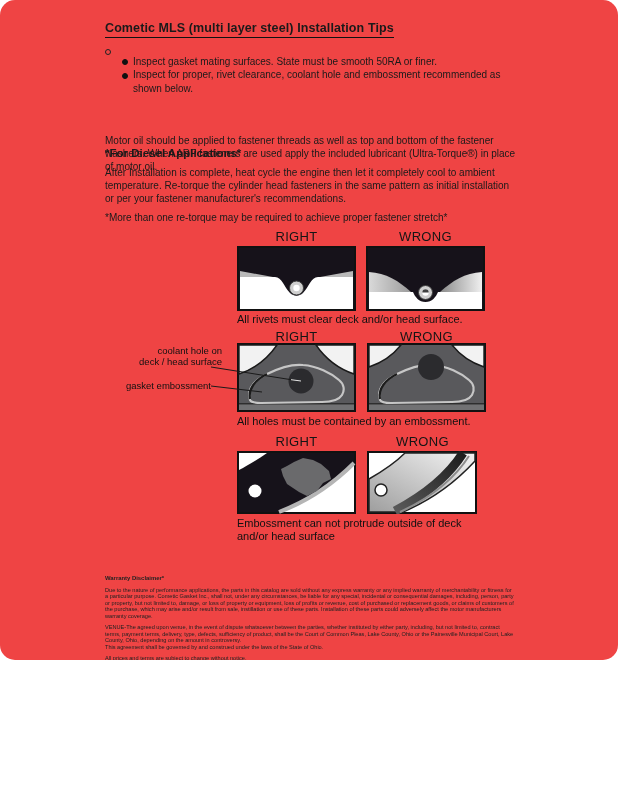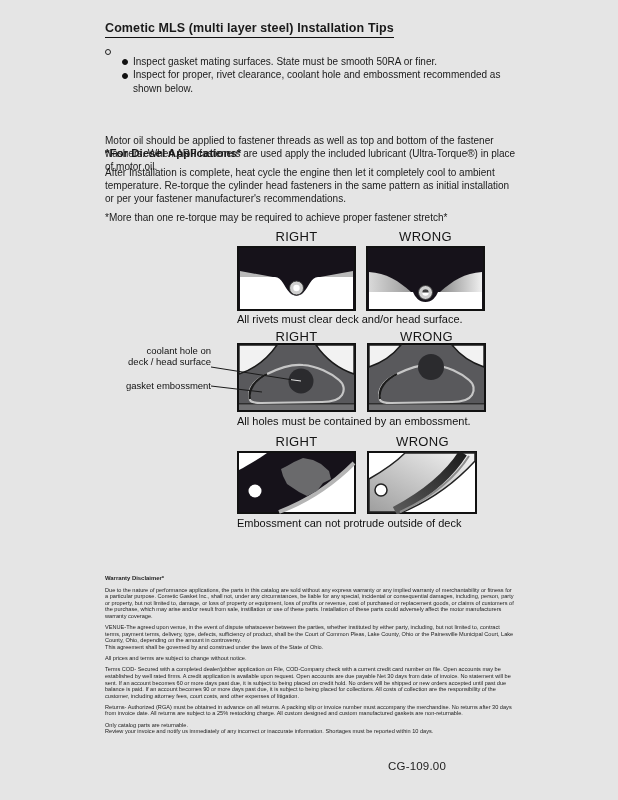--- a/index.html
+++ b/index.html
@@ -1,18 +1,18 @@
 <!DOCTYPE html>
 <html><head>
 <meta charset="utf-8">
 <style>
   html,body { margin:0; padding:0; background:#ffffff; }
   .page {
-    position:relative; width:618px; height:800px; background:#e5e5e5;
-    font-family:"Liberation Sans", sans-serif; color:#1a1a1a; overflow:hidden;
+    position:relative; width:618px; height:660px; background:#ef4444;
+    font-family:"Liberation Sans", sans-serif; color:#1a1a1a; overflow:hidden;border-radius:15px;
   }
   .abs { position:absolute; }
 
   
   .doc-title {
     left:105px; top:21px; font-size:12.5px; font-weight:bold;
     border-bottom:1.5px solid #111; padding-bottom:2px; letter-spacing:0.1px;
   }
 
   
@@ -102,21 +102,21 @@
     <circle cx="59.5" cy="46.5" r="7" fill="#cfcfcf" stroke="#3a3a3a" stroke-width="1"></circle>
     <circle cx="59.5" cy="46.5" r="3.2" fill="#ffffff"></circle>
     <path d="M56.3,46.5 a3.2,3.2 0 0 1 6.4,0 Z" fill="#3f3f3f"></path>
   </svg>
 
   <div class="abs fig-caption" style="left:237px; top:313px;">All rivets must clear deck and/or head surface.</div>
 
   <div class="abs fig-label" style="left:237px; top:329px;">RIGHT</div>
   <div class="abs fig-label" style="left:367px; top:329px;">WRONG</div>
 
-  <div class="abs callout" style="left:105px; top:345px;">
+  <div class="abs callout" style="left:116px; top:345px;">
     <div>coolant hole on</div>
     <div>deck / head surface</div>
   </div>
   <div class="abs callout" style="left:105px; top:380px;">gasket embossment</div>
 
   <svg class="abs panel" style="left:237px; top:343px;" width="119" height="69" viewBox="0 0 119 69">
     <rect x="1" y="1" width="117" height="67" fill="#59595c" stroke="#111" stroke-width="2"></rect>
     <path d="M2,2 H40 C31,15 17,26 2,31 Z" fill="#f2f2f2" stroke="#1a1a1a" stroke-width="1.4"></path>
     <path d="M117,2 H79 C88,15 102,26 117,31 Z" fill="#f2f2f2" stroke="#1a1a1a" stroke-width="1.4"></path>
     <rect x="2" y="60" width="115" height="1.6" fill="#2e2e2e"></rect>
@@ -170,20 +170,21 @@
     </defs>
     <rect x="1" y="1" width="108" height="61" fill="#ffffff" stroke="#111" stroke-width="2"></rect>
     <path d="M38,2 H108 V10 C86,34 62,50 36,61 H2 V28 C16,20 28,12 38,2 Z" fill="url(#f3band)" stroke="#222" stroke-width="1.5"></path>
     <path d="M96,2 C82,24 58,44 28,60" stroke="url(#f3stripe)" stroke-width="9" fill="none"></path>
     <path d="M102,5 C88,27 63,47 33,61" stroke="#8d8d8d" stroke-width="2" fill="none"></path>
     <circle cx="14" cy="39" r="6" fill="#ffffff" stroke="#222" stroke-width="1.5"></circle>
   </svg>
 
   <div class="abs fig-caption" style="left:237px; top:517px;">
     <div>Embossment can not protrude outside of deck</div>
+    <div>and/or head surface</div>
   </div>
 
   <div class="abs disclaimer">
     <div class="dh">Warranty Disclaimer*</div>
     <p>Due to the nature of performance applications, the parts in this catalog are sold without any express warranty or any implied warranty of merchantability or fitness for a particular purpose.  Cometic Gasket Inc., shall not, under any circumstances, be liable for any special, incidental or consequential damages, including, person, party or property, but not limited to, damage, or loss of property or equipment, loss of profits or revenue, cost of purchased or replacement goods, or claims of customers of the purchase, which may arise and/or result from sale, instillation or use of these parts.  Installation of these parts could adversely affect the motor manufacturers warranty coverage.</p>
     <p class="tight">VENUE-The agreed upon venue, in the event of dispute whatsoever between the parties, whether instituted by either party, including, but not limited to, contract terms, payment terms, delivery, type, defects, sufficiency of product, shall be the Court of Common Pleas, Lake County, Ohio or the Painesville Municipal Court, Lake County, Ohio, depending on the amount in controversy.</p>
     <p>This agreement shall be governed by and construed under the laws of the State of Ohio.</p>
     <p>All prices and terms are subject to change without notice.</p>
     <p>Terms COD- Secured with a completed dealer/jobber application on File, COD-Company check with a current credit card number on file.  Open accounts may be established by well rated firms.  A credit application is available upon request.  Open accounts are due payable Net 30 days from date of invoice.  No statement will be sent.  If an account becomes 60 or more days past due, it is subject to being placed on credit hold.  No orders will be shipped or new orders accepted until past due balance is paid.  If an account becomes 90 or more days past due, it is subject to being placed for collections.  All costs of collection are the responsibility of the customer, including attorney fees, court costs, and other expenses of litigation.</p>
     <p>Returns- Authorized (RGA) must be obtained in advance on all returns.  A packing slip or invoice number must accompany the merchandise.  No returns after 30 days from invoice date.  All returns are subject to a 25% restocking charge.  All custom designed and custom manufactured gaskets are non-returnable.</p>

